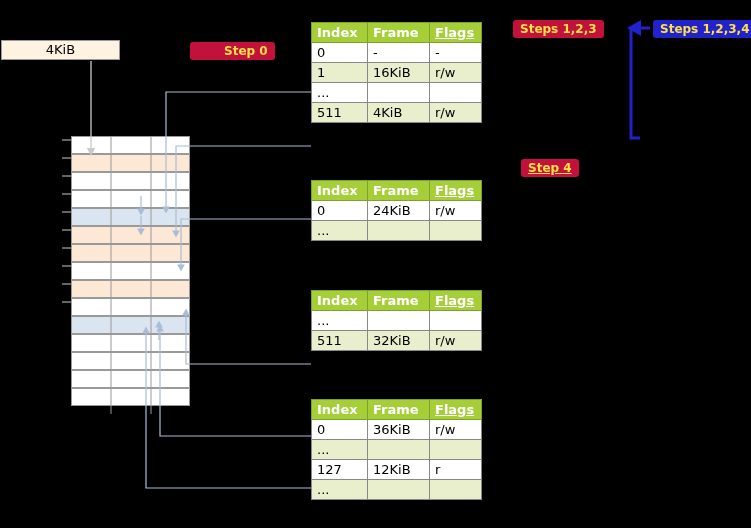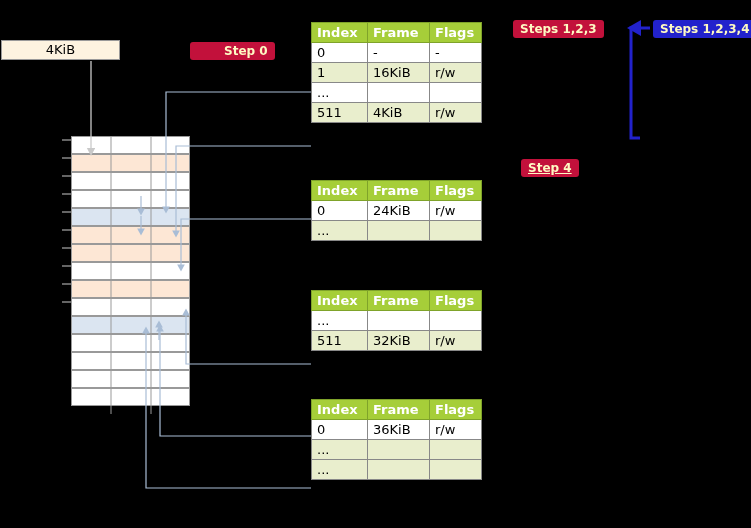--- a/index.html
+++ b/index.html
@@ -44,28 +44,28 @@
     border: 1px solid #7fa32a;
   }
   .pt td.shade {
     background: #e9eecd;
   }
   .pt td.plain {
     background: #ffffff;
   }
   .col-index { width: 56px; }
   .col-frame { width: 62px; margin-left: 28px; }
-  .col-flags { width: 52px; }
+  .col-flags { width: 52px; text-decoration: underline; }
 
   
   .steplabel {
     position: absolute;
     font-size: 12px;
     font-weight: bold;
-    color: #fef9c3;
+    color: #fde047;
     padding: 2px 7px;
     border-radius: 3px;
     white-space: nowrap;
   }
   .lbl-crimson { background: #c2113b; }
   .lbl-blue { background: #2222cc; }
 
   
   .membar {
     position: absolute;
@@ -197,20 +197,25 @@
     <tbody>
       <tr>
         <td class="plain">0</td>
         <td class="plain">36KiB</td>
         <td class="plain">r/w</td>
       </tr>
       <tr>
         <td class="shade">...</td>
         <td class="shade"></td>
         <td class="shade"></td>
+      </tr>
+      <tr>
+        <td class="plain">127</td>
+        <td class="plain">12KiB</td>
+        <td class="plain">r</td>
       </tr>
       <tr>
         <td class="shade">...</td>
         <td class="shade"></td>
         <td class="shade"></td>
       </tr>
     </tbody>
   </table>
 
   <div style="position:absolute; left:71px; top:136px; width:119px; height:278px;">

